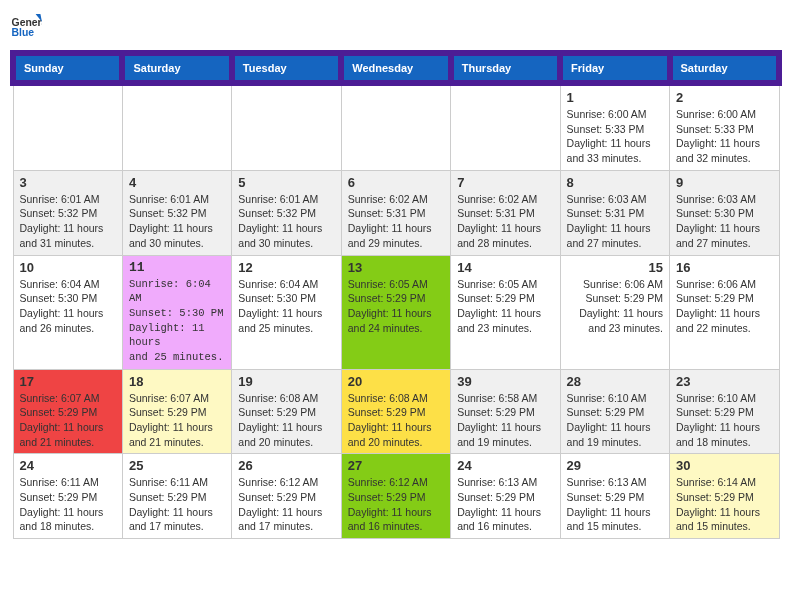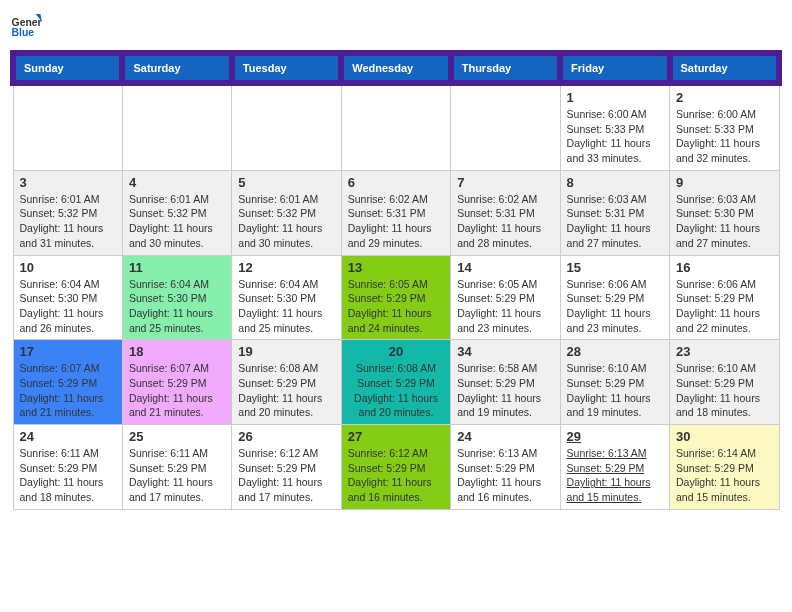--- a/index.html
+++ b/index.html
@@ -186,21 +186,21 @@
         </td>
       </tr>
       <tr>
         <td style="background: rgb(255, 255, 255);">
           <span class="day-number">10</span>
           <div class="day-info" style="white-space: pre-line;">Sunrise: 6:04 AM
 Sunset: 5:30 PM
 Daylight: 11 hours
 and 26 minutes.</div>
         </td>
-        <td style="background: #86efac;">
+        <td style="background: #f0abfc; font-family: Liberation Mono, monospace;">
           <span class="day-number">11</span>
           <div class="day-info" style="white-space: pre-line;">Sunrise: 6:04 AM
 Sunset: 5:30 PM
 Daylight: 11 hours
 and 25 minutes.</div>
         </td>
         <td style="background: rgb(255, 255, 255);">
           <span class="day-number">12</span>
           <div class="day-info" style="white-space: pre-line;">Sunrise: 6:04 AM
 Sunset: 5:30 PM
@@ -214,66 +214,66 @@
 Daylight: 11 hours
 and 24 minutes.</div>
         </td>
         <td style="background: rgb(255, 255, 255);">
           <span class="day-number">14</span>
           <div class="day-info" style="white-space: pre-line;">Sunrise: 6:05 AM
 Sunset: 5:29 PM
 Daylight: 11 hours
 and 23 minutes.</div>
         </td>
-        <td style="background: rgb(255, 255, 255);">
+        <td style="background: rgb(255, 255, 255); text-align: right;">
           <span class="day-number">15</span>
           <div class="day-info" style="white-space: pre-line;">Sunrise: 6:06 AM
 Sunset: 5:29 PM
 Daylight: 11 hours
 and 23 minutes.</div>
         </td>
         <td style="background: rgb(255, 255, 255);">
           <span class="day-number">16</span>
           <div class="day-info" style="white-space: pre-line;">Sunrise: 6:06 AM
 Sunset: 5:29 PM
 Daylight: 11 hours
 and 22 minutes.</div>
         </td>
       </tr>
       <tr>
-        <td style="background: #3b82f6;">
+        <td style="background: #ef4444;">
           <span class="day-number">17</span>
           <div class="day-info" style="white-space: pre-line;">Sunrise: 6:07 AM
 Sunset: 5:29 PM
 Daylight: 11 hours
 and 21 minutes.</div>
         </td>
-        <td style="background: #f0abfc;">
+        <td style="background: #fef9c3;">
           <span class="day-number">18</span>
           <div class="day-info" style="white-space: pre-line;">Sunrise: 6:07 AM
 Sunset: 5:29 PM
 Daylight: 11 hours
 and 21 minutes.</div>
         </td>
         <td style="background: rgb(240, 240, 240); margin-left: 20px;">
           <span class="day-number">19</span>
           <div class="day-info" style="white-space: pre-line;">Sunrise: 6:08 AM
 Sunset: 5:29 PM
 Daylight: 11 hours
 and 20 minutes.</div>
         </td>
-        <td style="background: #14b8a6; text-align: center;">
+        <td style="background: #fde047;">
           <span class="day-number">20</span>
           <div class="day-info" style="white-space: pre-line;">Sunrise: 6:08 AM
 Sunset: 5:29 PM
 Daylight: 11 hours
 and 20 minutes.</div>
         </td>
         <td style="background: rgb(240, 240, 240);">
-          <span class="day-number">34</span>
+          <span class="day-number">39</span>
           <div class="day-info" style="white-space: pre-line;">Sunrise: 6:58 AM
 Sunset: 5:29 PM
 Daylight: 11 hours
 and 19 minutes.</div>
         </td>
         <td style="background: rgb(240, 240, 240);">
           <span class="day-number">28</span>
           <div class="day-info" style="white-space: pre-line;">Sunrise: 6:10 AM
 Sunset: 5:29 PM
 Daylight: 11 hours
@@ -316,21 +316,21 @@
 Daylight: 11 hours
 and 16 minutes.</div>
         </td>
         <td style="background: rgb(255, 255, 255);">
           <span class="day-number">24</span>
           <div class="day-info" style="white-space: pre-line;">Sunrise: 6:13 AM
 Sunset: 5:29 PM
 Daylight: 11 hours
 and 16 minutes.</div>
         </td>
-        <td style="background: rgb(255, 255, 255); text-decoration: underline;">
+        <td style="background: rgb(255, 255, 255);">
           <span class="day-number">29</span>
           <div class="day-info" style="white-space: pre-line;">Sunrise: 6:13 AM
 Sunset: 5:29 PM
 Daylight: 11 hours
 and 15 minutes.</div>
         </td>
         <td style="background: #fef9c3;">
           <span class="day-number">30</span>
           <div class="day-info" style="white-space: pre-line;">Sunrise: 6:14 AM
 Sunset: 5:29 PM

